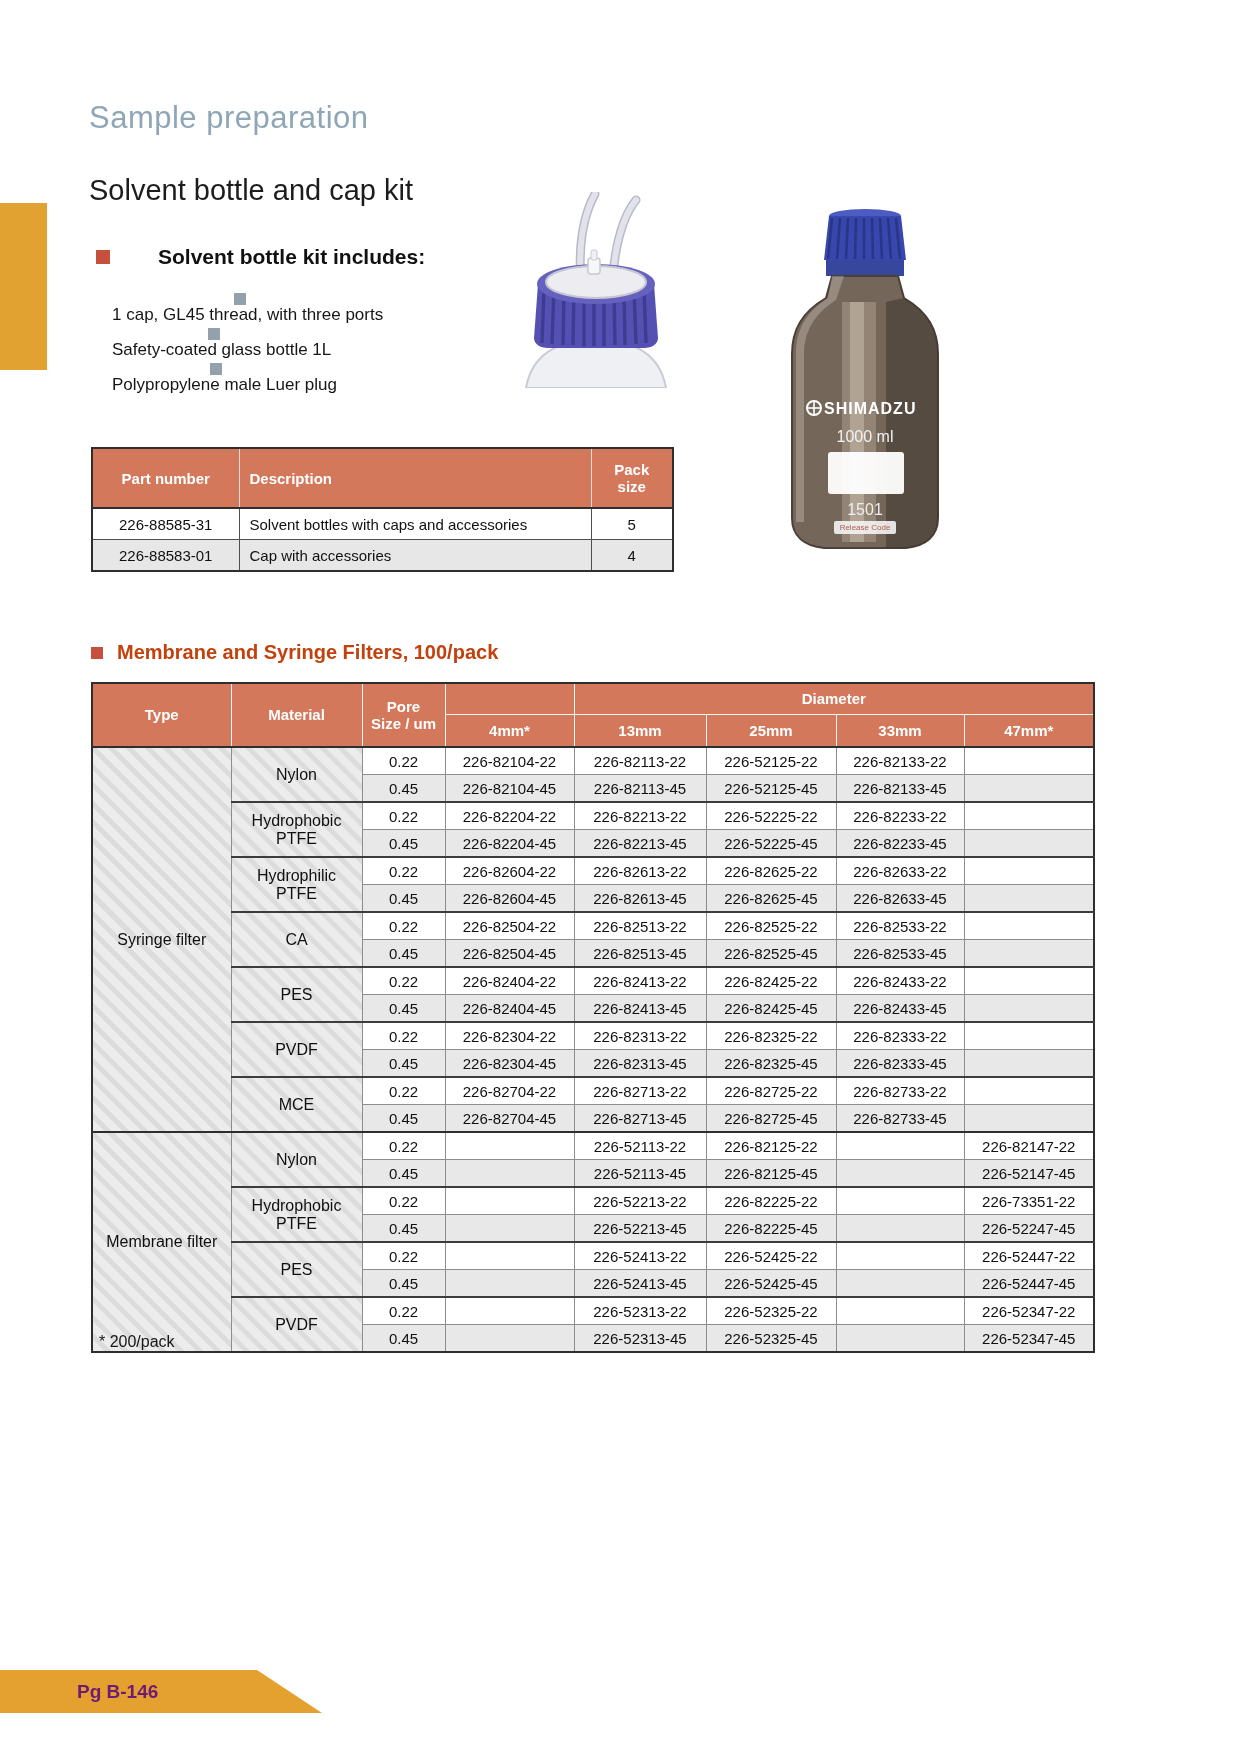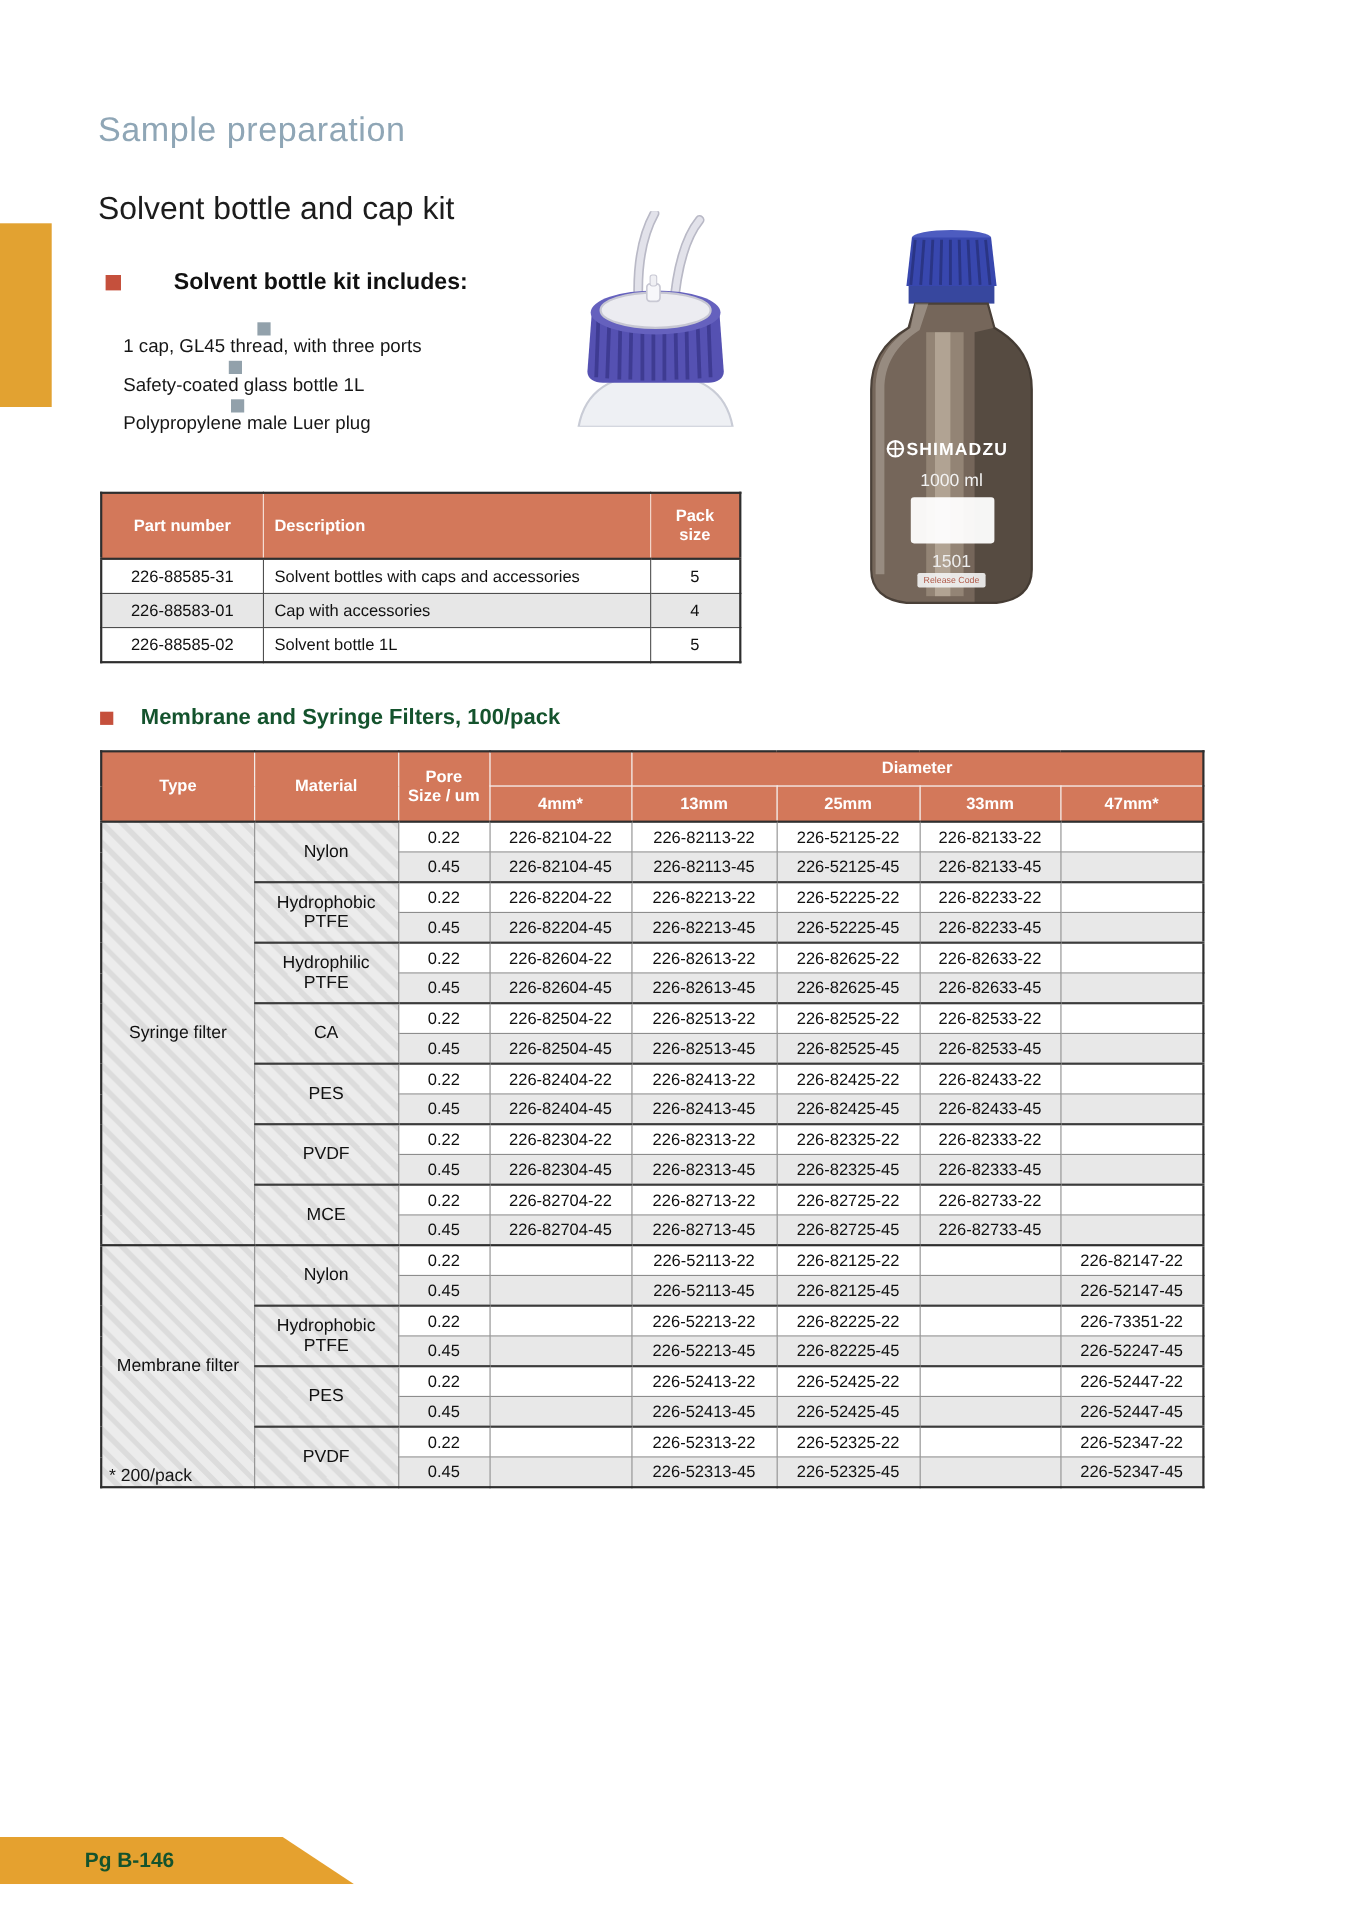--- a/index.html
+++ b/index.html
@@ -27,21 +27,21 @@
                   border:1px solid #f5ddd3;padding:12px;}
   .parts-table thead tr th{border-bottom:2px solid #2e2e2e;}
   .parts-table td{border:1px solid #4f4f4f;height:30px;font-size:15px;padding:0;background:#fff;}
   .parts-table tr.alt td{background:#E7E7E7;}
   .parts-table .pc0,.parts-table .ph0{text-align:center;}
   .parts-table .pc1,.parts-table .ph1{text-align:left;padding-left:10px;}
   .parts-table .pc2,.parts-table .ph2{text-align:center;}
 
   .filters-heading{position:absolute;left:91px;top:641px;display:flex;align-items:center;}
   .filters-heading .sq-red{width:12px;height:12px;}
-  .filters-heading .txt{margin-left:25px;font-size:20px;font-weight:700;color:#14532d;}
+  .filters-heading .txt{margin-left:14px;font-size:20px;font-weight:700;color:#c2410c;}
 
   
   .filters-table{position:absolute;left:91px;top:682px;width:1002px;border-collapse:collapse;
                  table-layout:fixed;border:2px solid #2e2e2e;}
   .filters-table th{background:#D3785A;color:#fff;font-size:15px;font-weight:700;
                     border:1px solid #f7f7f7;padding:0;line-height:1.15;}
   .filters-table thead tr:last-child th{border-bottom:2px solid #2e2e2e;}
   .filters-table thead tr:first-child th{height:30px;}
   .filters-table thead tr:last-child th{height:31px;}
   .filters-table td{border:1px solid #8d8d8d;height:26px;padding:0 3px;font-size:15px;
@@ -50,21 +50,21 @@
   .filters-table tr.grp-top td{border-top:2px solid #3c3c3c;}
   .filters-table tr.sec-top td{border-top:2px solid #2e2e2e;}
   .filters-table td.hatch{background:repeating-linear-gradient(45deg,#ececec 0 8px,#dcdcdc 8px 13px);
                           font-size:16px;}
   .filters-table td.pore-cell{font-size:15px;text-align:center;}
 
   .footnote{position:absolute;left:99px;top:1333px;font-size:16px;color:#161616;}
 
   .footer-band{position:absolute;left:0;top:1670px;width:322px;height:43px;background:#E5A12F;
                clip-path:polygon(0 0,257px 0,322px 43px,0 43px);}
-  .footer-band .txt{position:absolute;left:77px;top:0;line-height:43px;color:#14532d;
+  .footer-band .txt{position:absolute;left:77px;top:0;line-height:43px;color:#701a75;
                     font-size:19px;font-weight:700;}
 
   .cap-photo{position:absolute;left:486px;top:192px;width:218px;height:196px;}
   .bottle-photo{position:absolute;left:766px;top:202px;width:200px;height:348px;}
 </style>
 </head>
 <body>
 
 <div class="page">
 
@@ -170,25 +170,20 @@
     <tbody>
         <tr>
           <td class="pc0">226-88585-31</td>
           <td class="pc1">Solvent bottles with caps and accessories</td>
           <td class="pc2">5</td>
         </tr>
         <tr class="alt">
           <td class="pc0">226-88583-01</td>
           <td class="pc1">Cap with accessories</td>
           <td class="pc2">4</td>
-        </tr>
-        <tr>
-          <td class="pc0">226-88585-02</td>
-          <td class="pc1">Solvent bottle 1L</td>
-          <td class="pc2">5</td>
         </tr>
       </tbody>
   </table>
 
   <div class="filters-heading">
     <span class="sq-red"></span>
     <span class="txt">Membrane and Syringe Filters, 100/pack</span>
   </div>
 
   <table class="filters-table">

